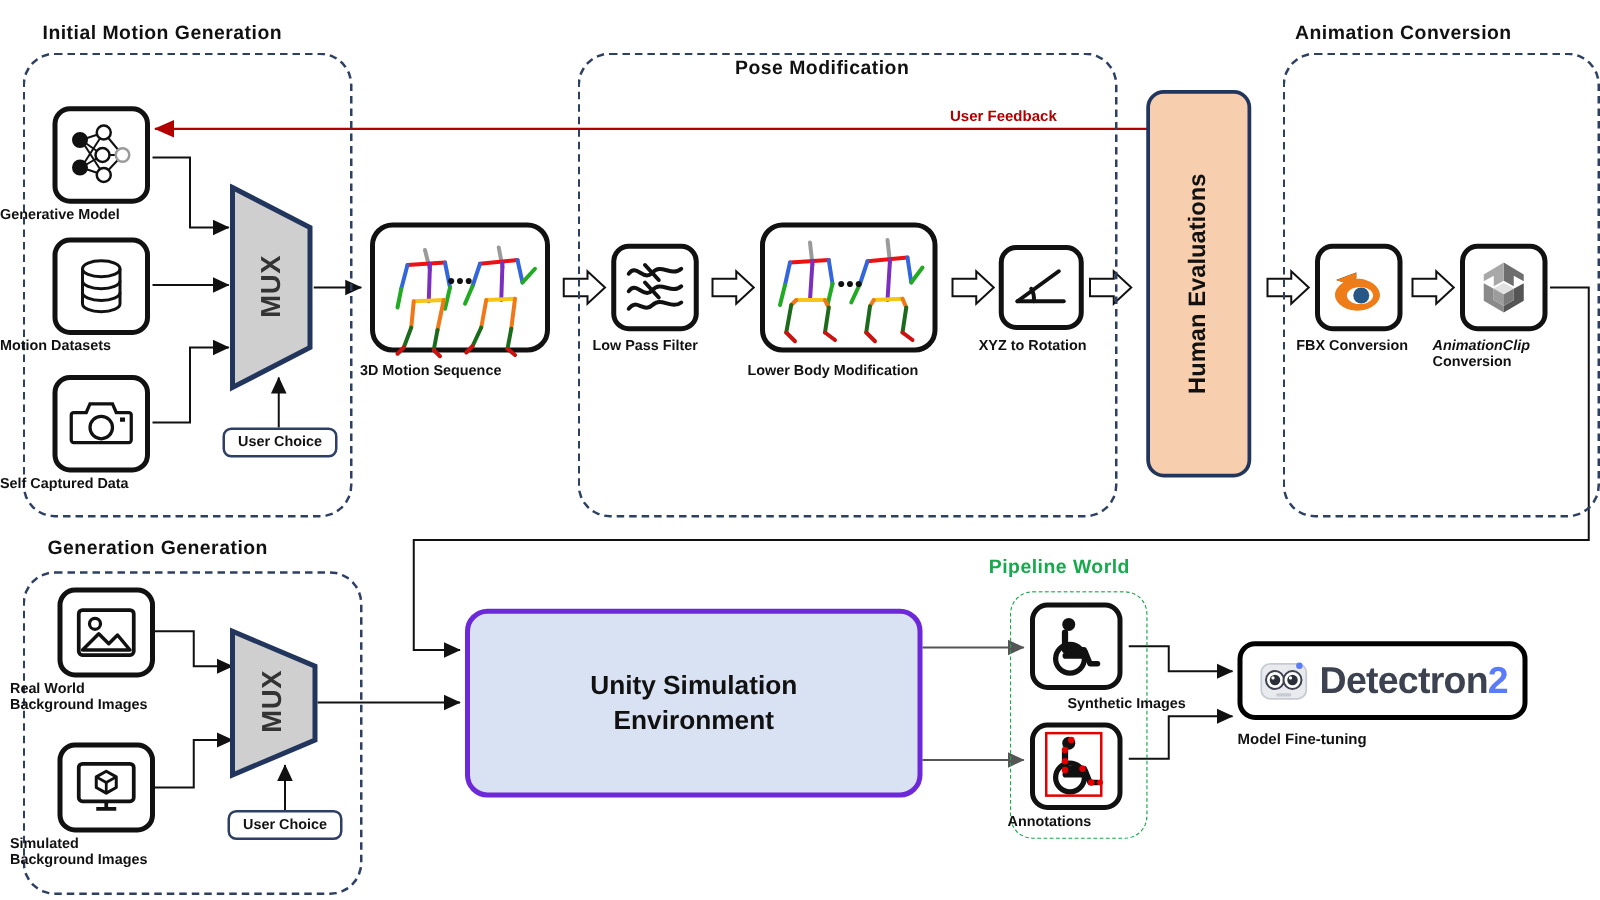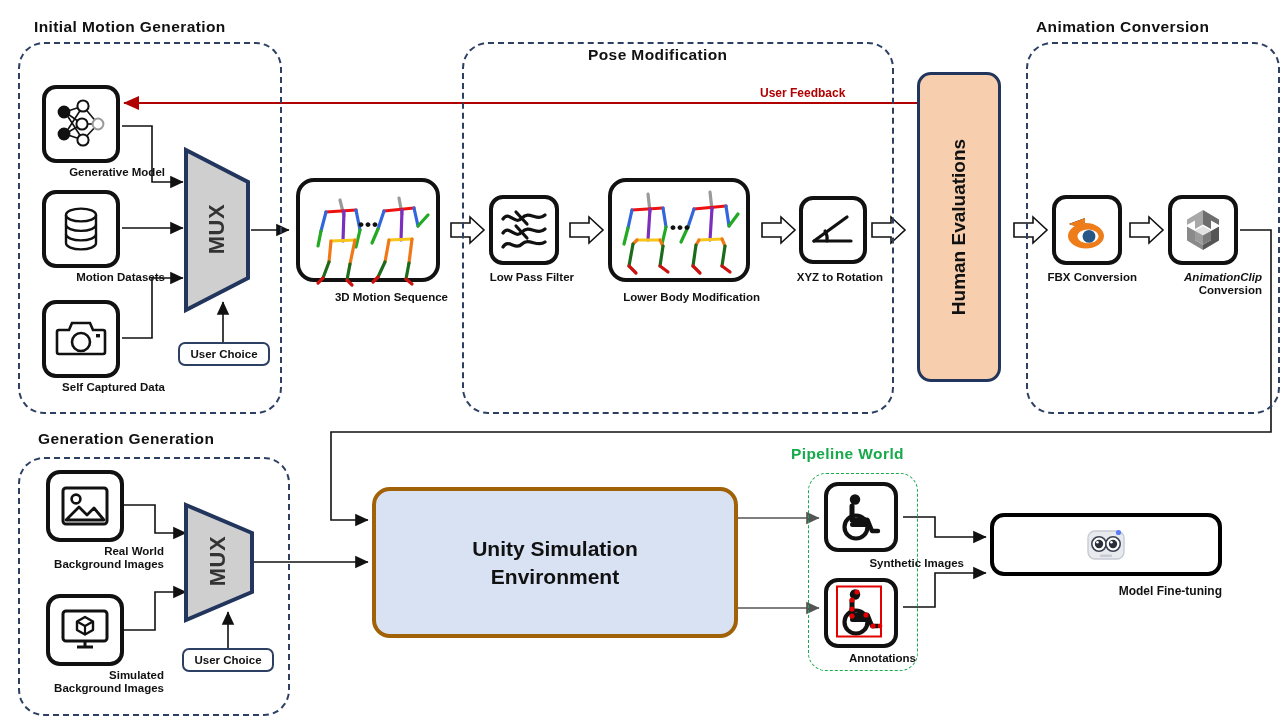--- a/index.html
+++ b/index.html
@@ -10,38 +10,38 @@
 
   .sec-title{position:absolute;font-weight:bold;font-size:15.5px;letter-spacing:.4px;
              white-space:nowrap;color:#111;}
   .sec-title.green{color:#17a94b;}
 
   .dashbox{position:absolute;border:2px dashed #2d3f63;border-radius:26px;background:transparent;}
   .dashbox.green{border-color:#17a94b;border-width:1.6px;border-radius:18px;}
 
   .iconbox{position:absolute;border:4px solid #111;border-radius:14px;background:#fff;
            box-sizing:border-box;display:flex;align-items:center;justify-content:center;}
-  .caption{position:absolute;font-size:11.5px;font-weight:bold;text-align:right;
+  .caption{position:absolute;font-size:11.5px;font-weight:bold;text-align:left;
            line-height:13px;white-space:nowrap;color:#111;}
   .caption.wrap{white-space:normal;}
   .caption .ital{font-style:italic;}
 
   .mux-label{position:absolute;font-weight:bold;font-size:22px;color:#333;
              transform:rotate(-90deg);transform-origin:center center;letter-spacing:.5px;}
 
   .userchoice{position:absolute;border:2px solid #2d3f63;border-radius:7px;background:#fff;
               display:flex;align-items:center;justify-content:center;
               font-size:11.5px;font-weight:bold;color:#111;box-sizing:border-box;}
 
   .humaneval{position:absolute;border:3px solid #22355c;border-radius:14px;background:#f7cfae;
              box-sizing:border-box;}
   .humaneval span{position:absolute;left:50%;top:50%;font-size:19px;font-weight:bold;color:#111;
                   white-space:nowrap;transform:translate(-50%,-50%) rotate(-90deg);}
 
-  .unitybox{position:absolute;border:4px solid #a16207;border-radius:18px;background:#d9e2f3;
+  .unitybox{position:absolute;border:4px solid #6d28d9;border-radius:18px;background:#d9e2f3;
             box-sizing:border-box;display:flex;align-items:center;justify-content:center;
             text-align:center;font-size:21px;font-weight:bold;line-height:28px;color:#111;}
 
   .detectronbox{position:absolute;border:4px solid #000;border-radius:14px;background:#fff;
                 box-sizing:border-box;display:flex;align-items:center;justify-content:center;gap:8px;}
   .det-word{font-size:30px;font-weight:bold;letter-spacing:-.6px;color:#3c4250;}
   .det-word b{color:#5b7cfa;font-weight:bold;}
 
   .fb-label{position:absolute;font-size:12px;font-weight:bold;color:#b00000;white-space:nowrap;}
   .ell{position:absolute;font-size:17px;font-weight:bold;color:#111;letter-spacing:1px;}
@@ -392,16 +392,19 @@
       <rect x="3" y="4" width="36" height="28" rx="7" fill="#e8eaee" stroke="#c6cad3" stroke-width="1.4"></rect>
       <circle cx="14" cy="17" r="7.2" fill="#ffffff" stroke="#3c4250" stroke-width="1.6"></circle>
       <circle cx="28" cy="17" r="7.2" fill="#ffffff" stroke="#3c4250" stroke-width="1.6"></circle>
       <circle cx="14" cy="17" r="4.2" fill="#2b2f3a"></circle>
       <circle cx="28" cy="17" r="4.2" fill="#2b2f3a"></circle>
       <circle cx="12.4" cy="15.3" r="1.3" fill="#ffffff"></circle>
       <circle cx="26.4" cy="15.3" r="1.3" fill="#ffffff"></circle>
       <circle cx="33.5" cy="5.5" r="2.6" fill="#5b7cfa"></circle>
       <rect x="15" y="27.5" width="12" height="2.6" rx="1.2" fill="#c6cad3"></rect>
     </svg>
+    <div class="det-word">
+      <span>Detectron</span><b>2</b>
+    </div>
   </div>
   <div class="caption" style="left:990px;top:585px;width:232px;font-size:12px;">Model Fine-tuning</div>
 
 </div>
 
 </body></html>

